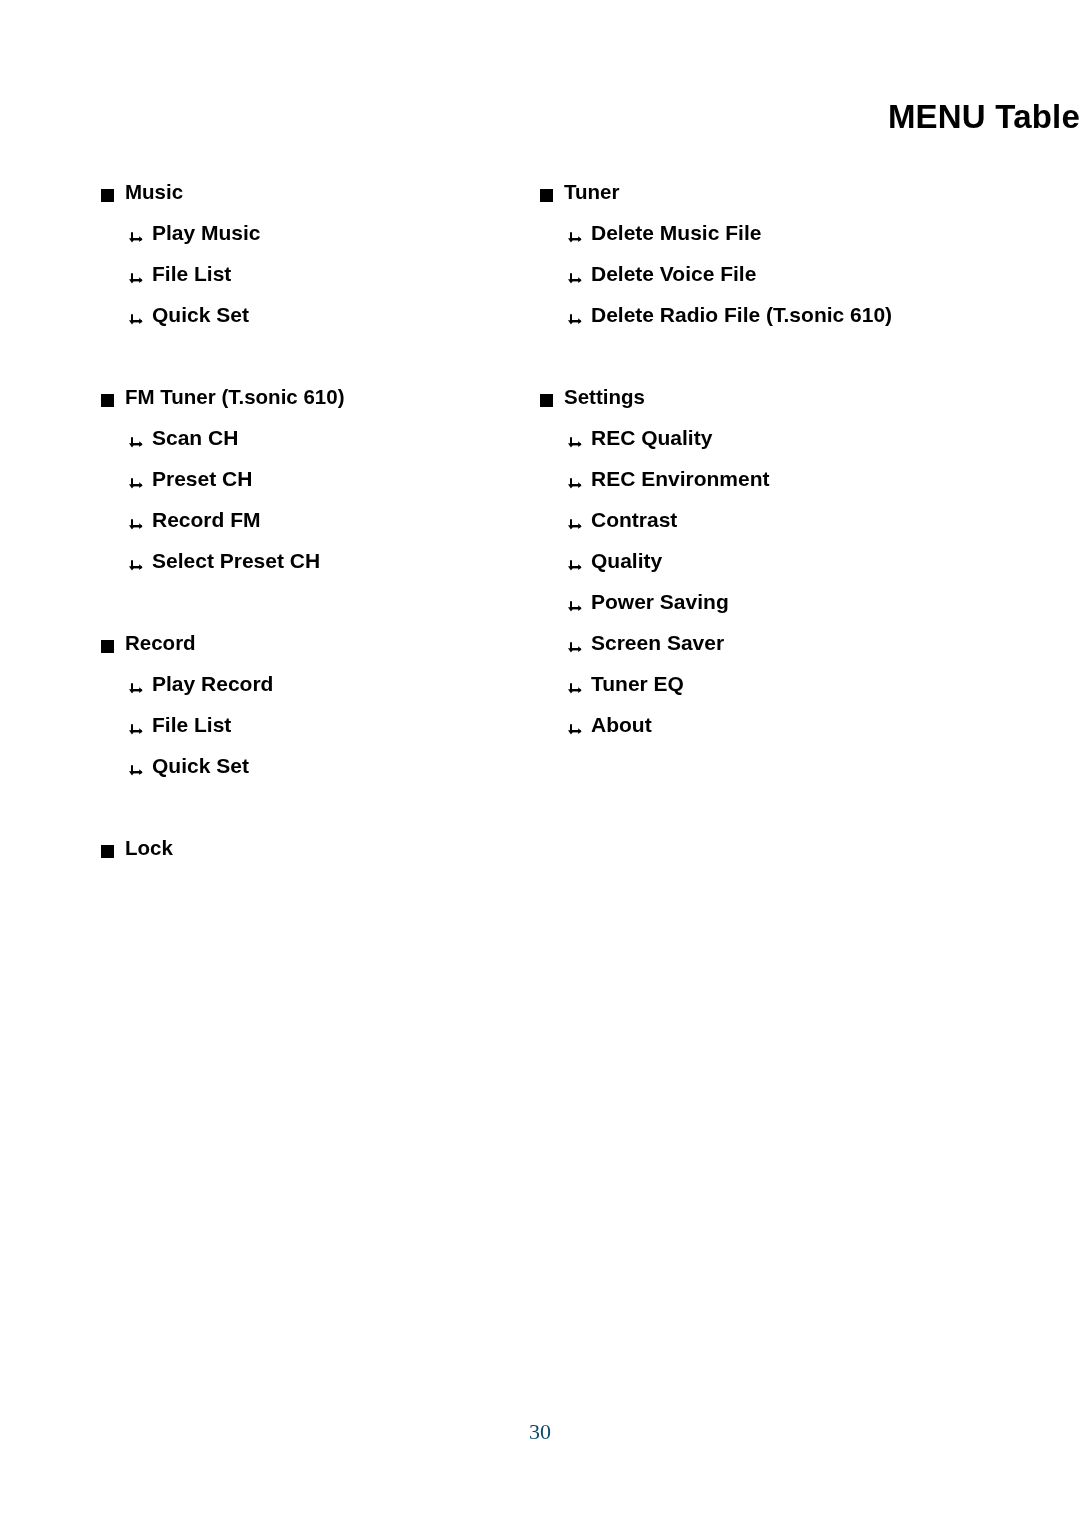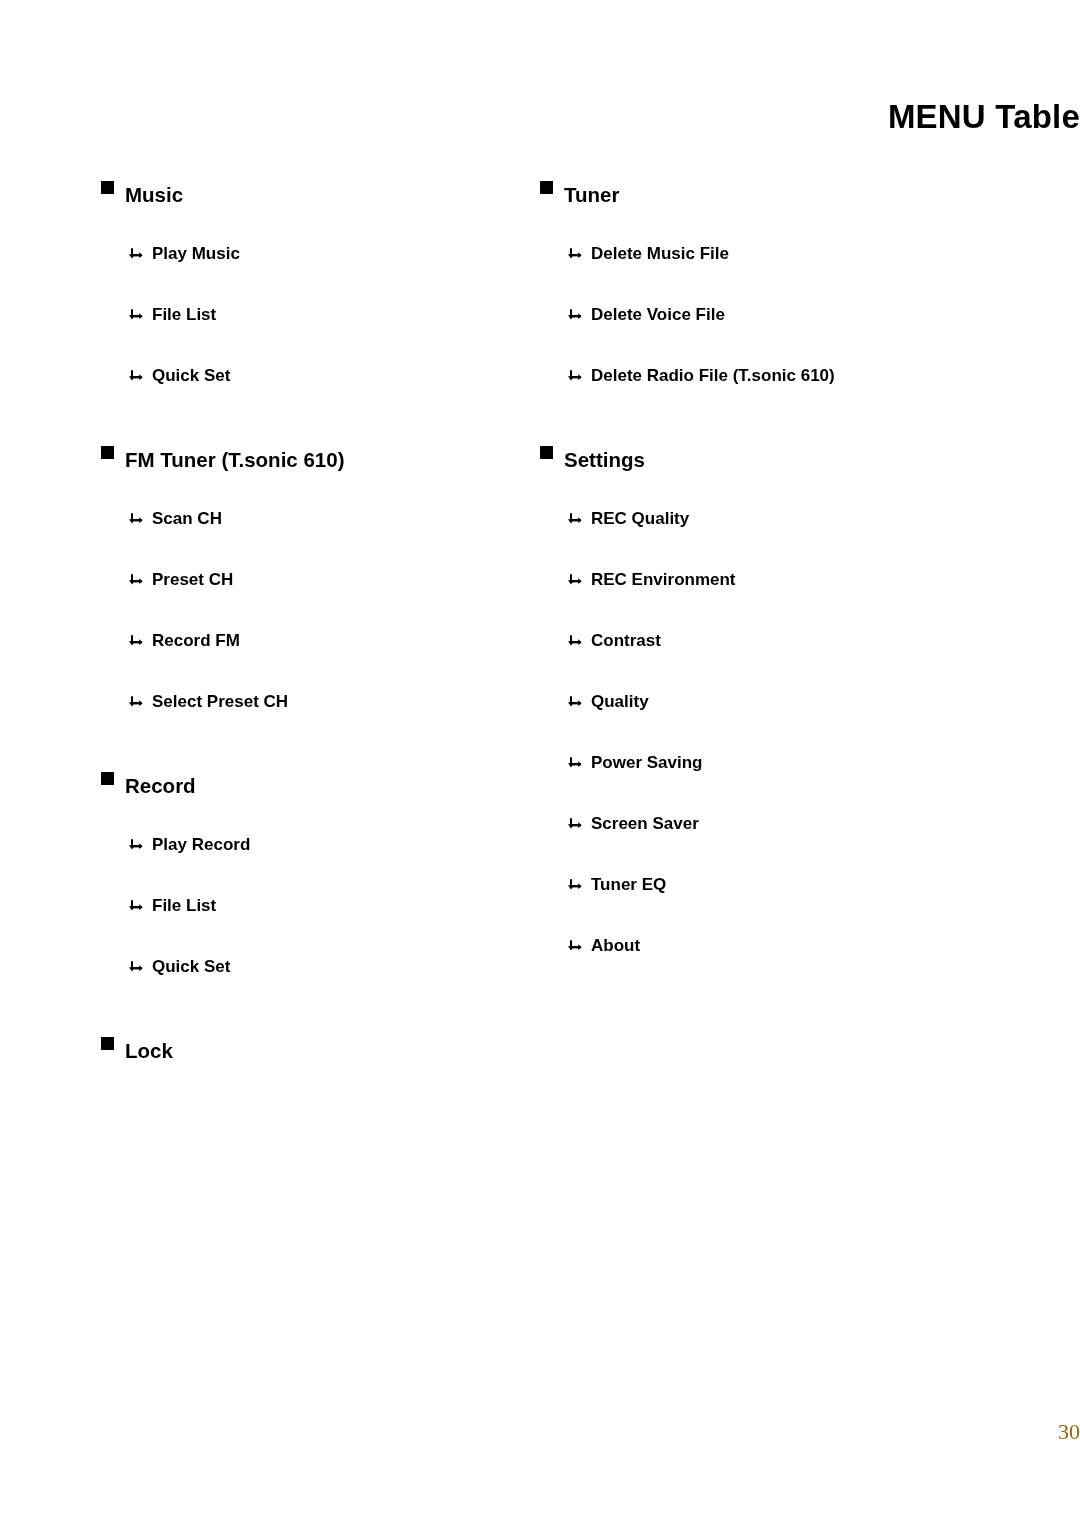--- a/index.html
+++ b/index.html
@@ -39,31 +39,30 @@
   }
   .column-left  { left: 101px; width: 420px; }
   .column-right { left: 540px; width: 470px; }
 
   .group { margin: 0 0 0 0; }
   .group + .group { margin-top: 41px; }
   .group.tight + .group.tight { margin-top: 0; }
 
   .item {
     display: flex;
-    align-items: flex-start;
+    align-items: flex-end;
     height: 41px;
     white-space: nowrap;
-    margin-top: 20px;
   }
   .item-main {
     font-size: 20.5px;
     font-weight: bold;
   }
   .item-sub {
-    font-size: 17px;
+    font-size: 21px;
     font-weight: bold;
     padding-left: 25px;
   }
   .bullet-square {
     flex: 0 0 auto;
     width: 13px;
     height: 13px;
     background: #000000;
     margin-right: 11px;
     position: relative;
@@ -79,25 +78,25 @@
     line-height: 0;
   }
   .bullet-arrow svg { display: block; }
   .label { display: inline-block; }
 
   .page-number {
     position: absolute;
     top: 1419px;
     left: 0;
     width: 1080px;
-    text-align: right;
+    text-align: center;
     font-family: "Liberation Serif", serif;
     font-size: 22px;
     font-weight: normal;
-    color: #a16207;
+    color: #0c4a6e;
   }
 </style>
 </head>
 <body>
 
 <div class="page">
 
   <div class="page-title">MENU Table</div>
 
   <div class="columns">

